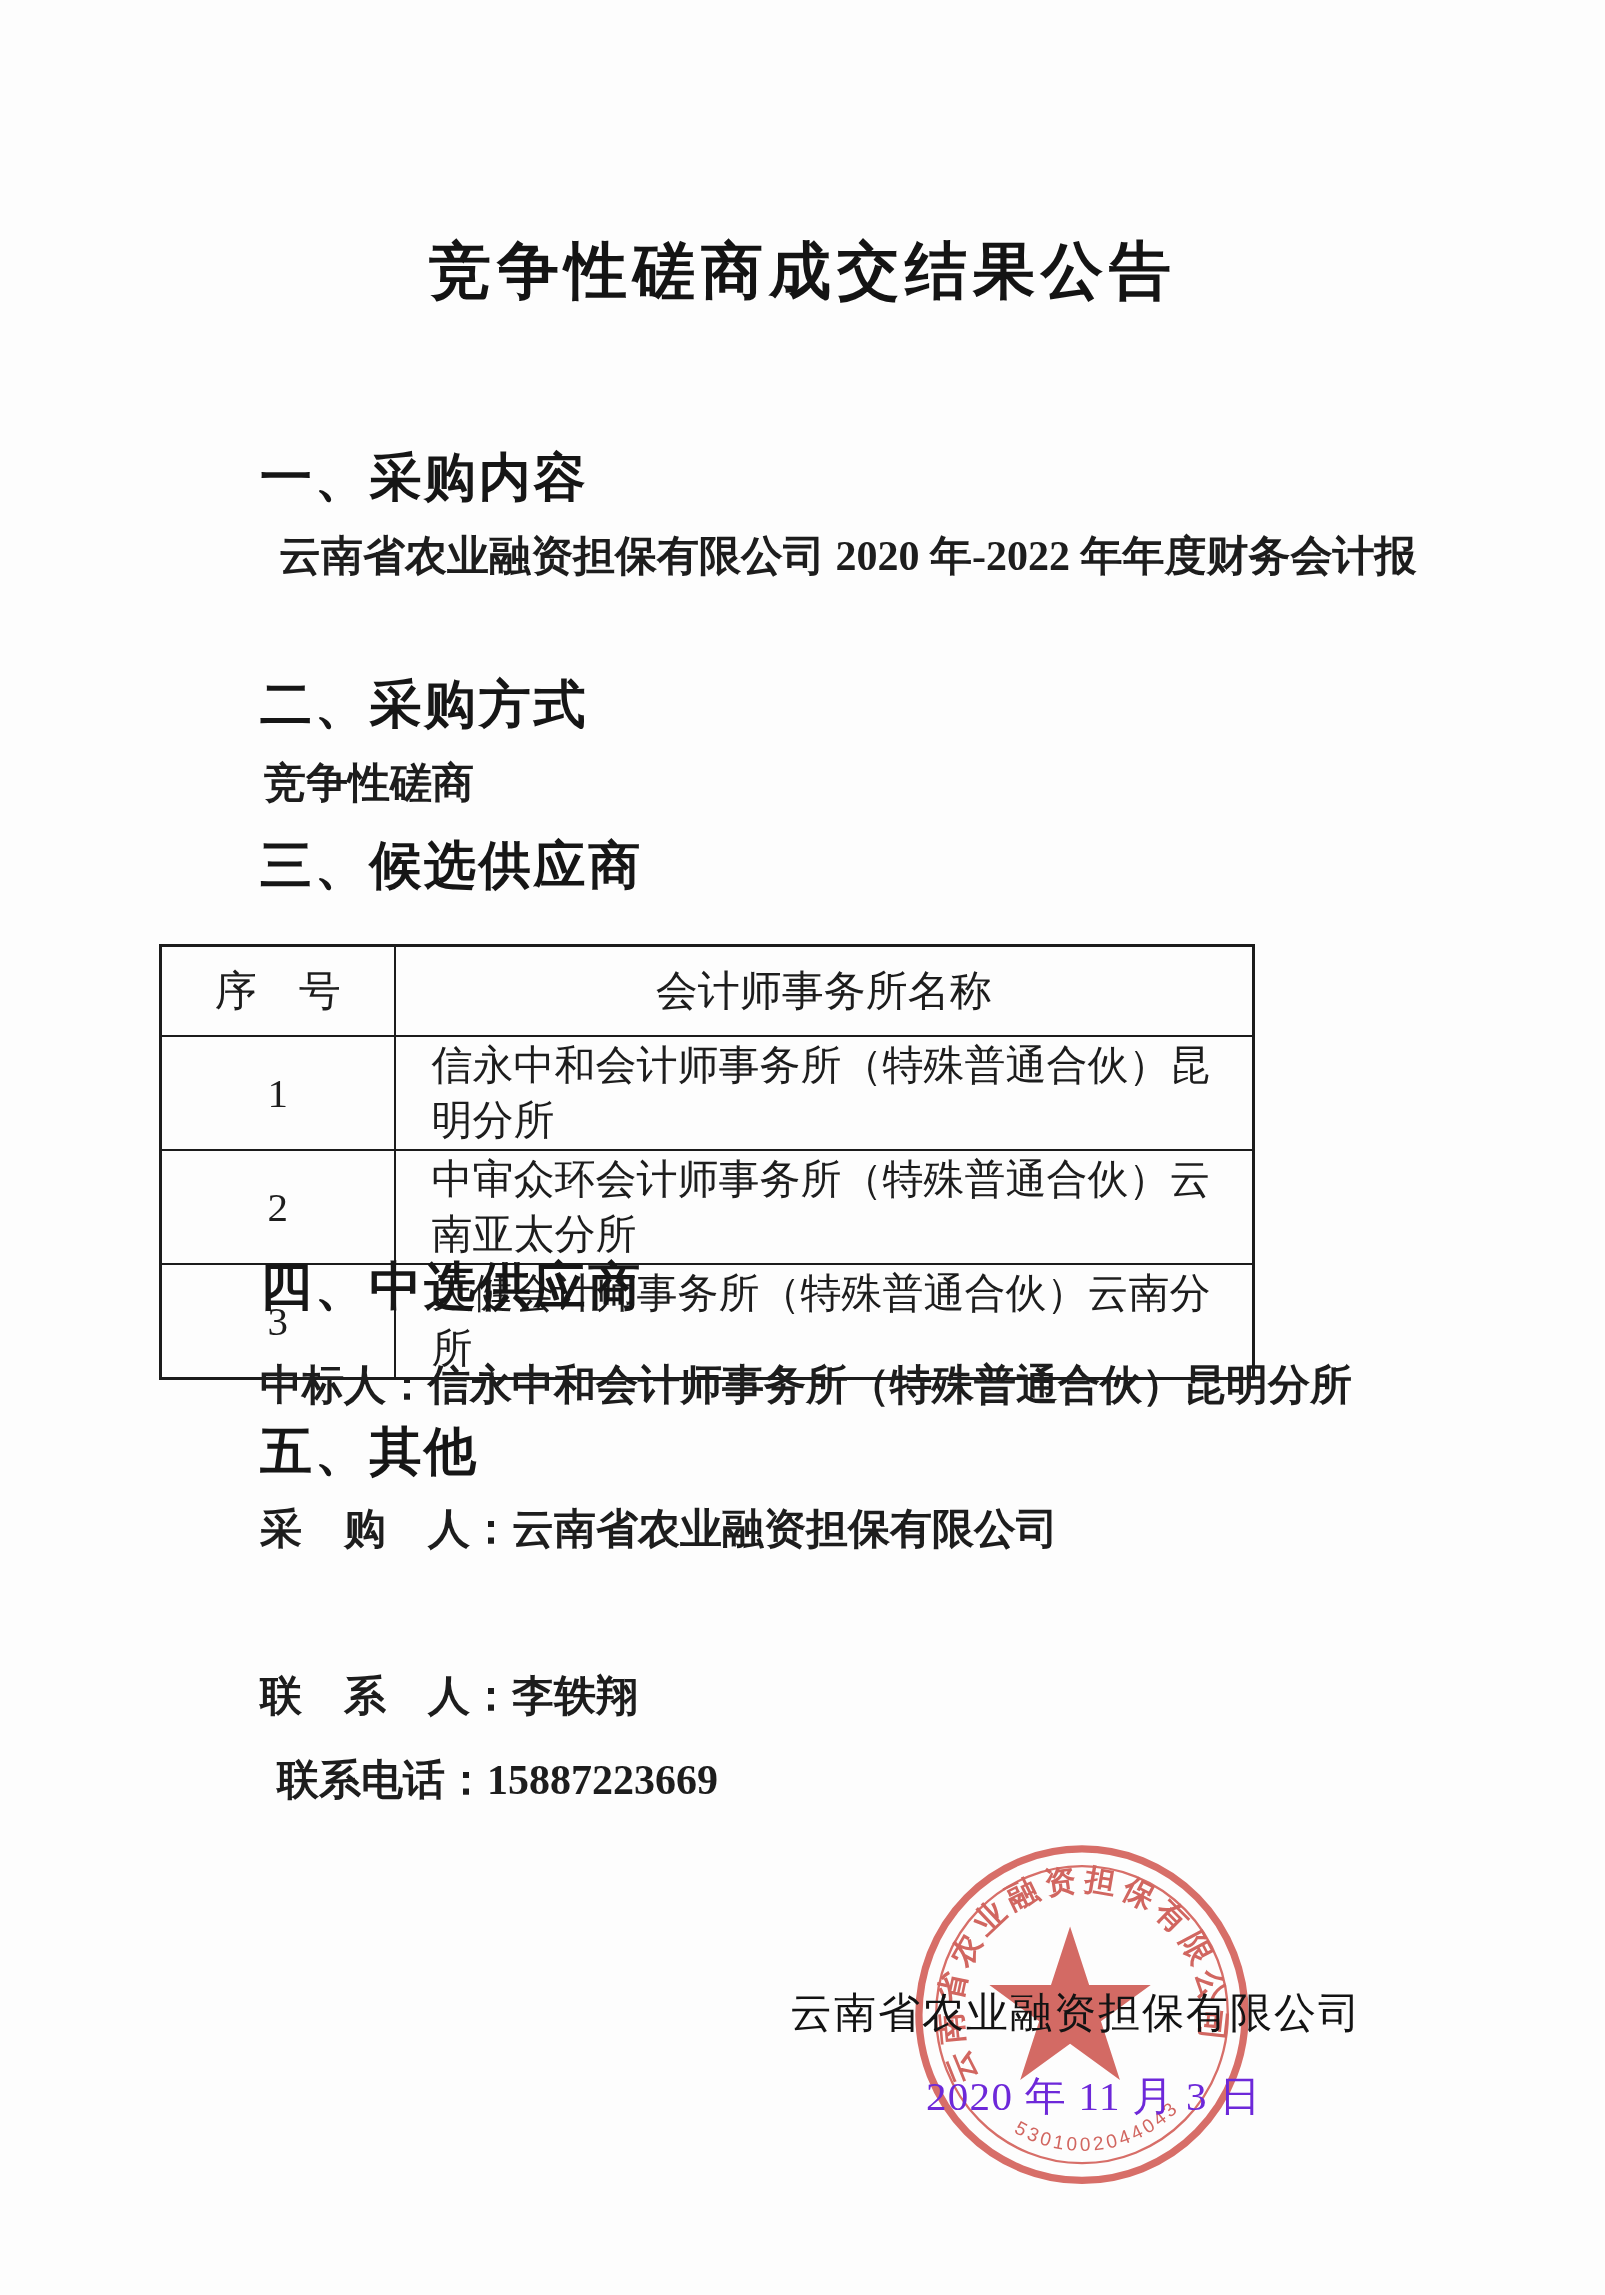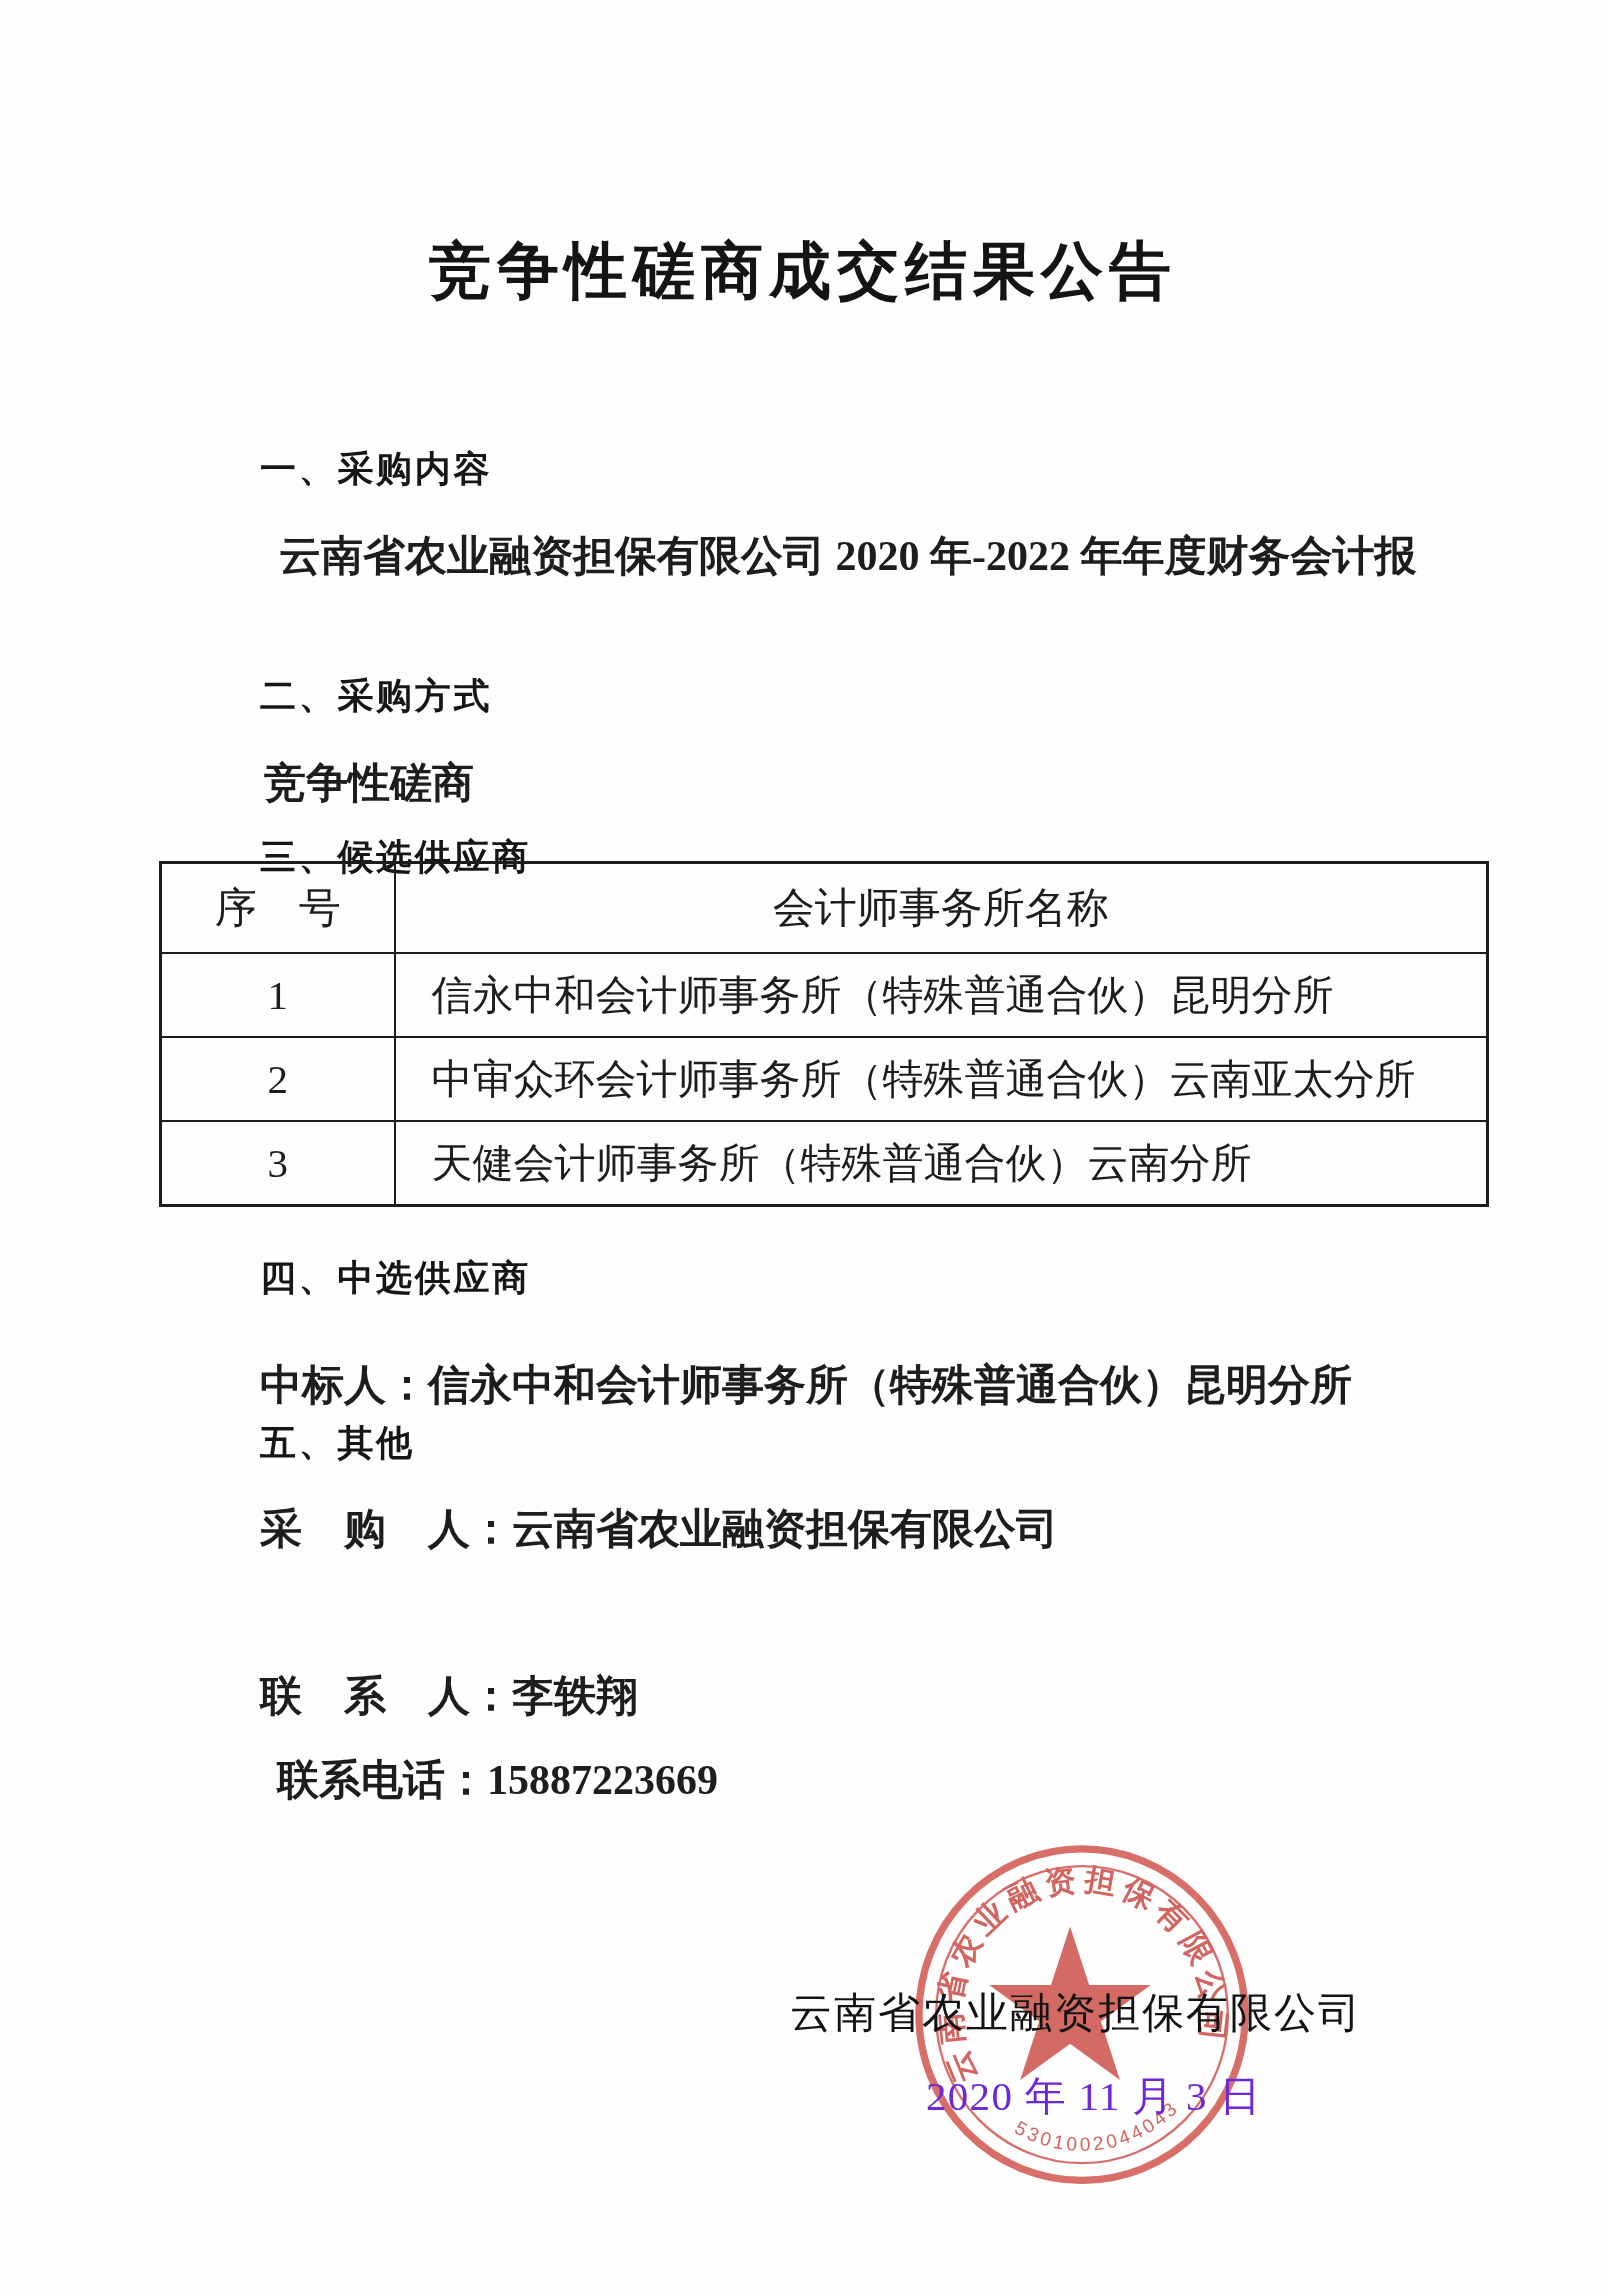--- a/index.html
+++ b/index.html
@@ -15,21 +15,21 @@
     box-sizing:border-box;
     text-align:center;
     font-family:"Liberation Sans",sans-serif;
     font-weight:700;font-size:62px;line-height:1;
     letter-spacing:6px;color:#141414;
     z-index:2;
   }
   .sec{
     position:absolute;left:260px;
     font-family:"Liberation Sans",sans-serif;
-    font-weight:700;font-size:36px;line-height:1;
+    font-weight:700;font-size:52px;line-height:1;
     letter-spacing:2.7px;color:#161616;
     white-space:nowrap;z-index:2;
   }
   .sec1{top:451px}
   .sec2{top:678px}
   .sec3{top:839px}
   .sec4{top:1260px}
   .sec5{top:1425px}
   .bodyline{
     position:absolute;
@@ -39,23 +39,23 @@
   }
   .para1{left:279px;top:535px;}
   .para2{left:171px;top:619px;}
   .method{left:264px;top:762px;}
   .winner{left:260px;top:1347px;margin-top:17px;}
   .field1{left:260px;top:1508px;}
   .field2{left:260px;top:1591px;}
   .field3{left:260px;top:1675px;}
   .field4{left:277px;top:1759px;}
   .suppliers{
-    position:absolute;left:159px;top:861px;z-index:2;
+    position:absolute;left:159px;top:944px;z-index:2;
     border-collapse:collapse;table-layout:fixed;
-    width:1330px;
+    width:1096px;
     border:3.3px solid #1c1c1c;
     background:transparent;
   }
   .suppliers th,.suppliers td{
     border:2px solid #1c1c1c;
     font-family:"Liberation Serif",serif;
     font-weight:400;color:#1d1d1d;
     vertical-align:middle;
   }
   .suppliers th{height:86px;font-size:42px;text-align:center;}

